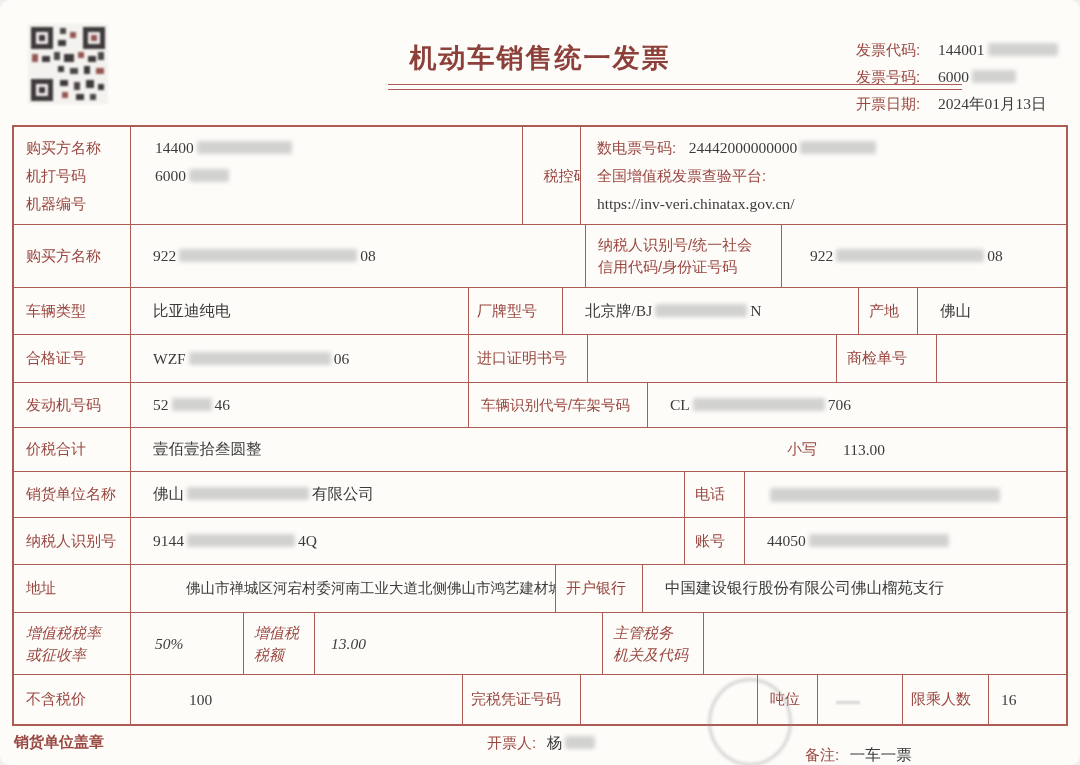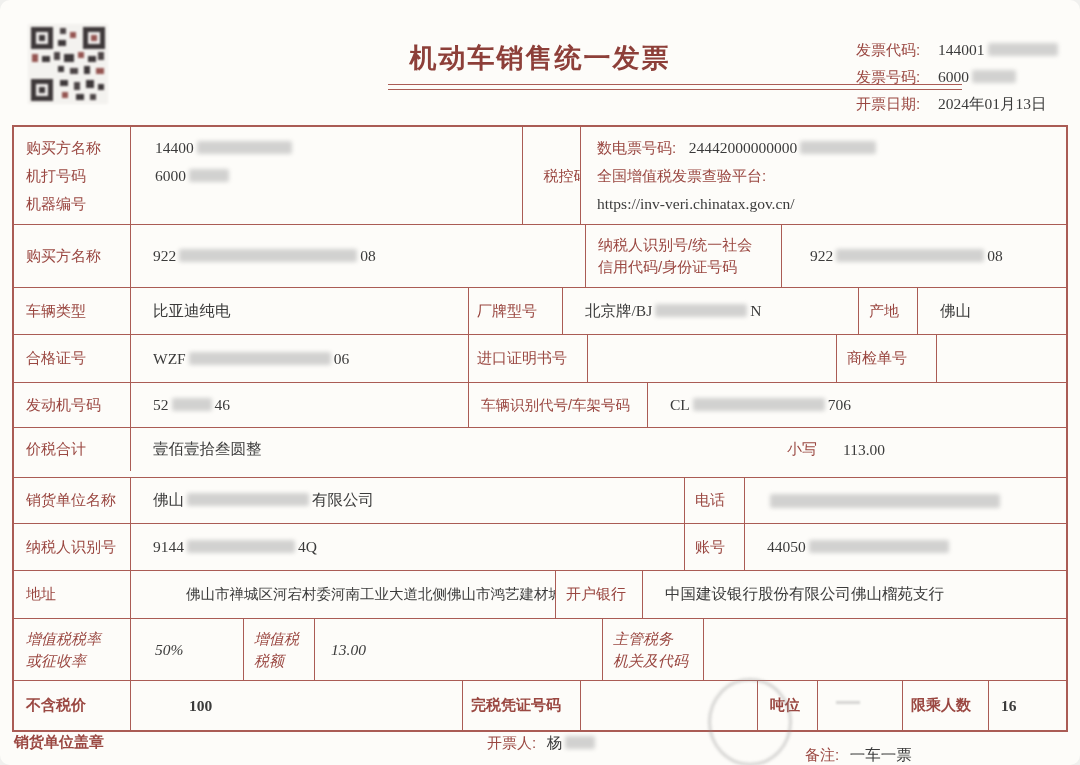--- a/index.html
+++ b/index.html
@@ -59,22 +59,22 @@
   .cell:first-child{border-left:none;}
   .w116{width:116px;flex:none;}
   .grow{flex:1;}
   .col{flex-direction:column;align-items:flex-start;justify-content:center;}
   .col .line{line-height:28px;}
   .vert{justify-content:center;padding:0;}
   .vert .lbl{width:16px;word-break:break-all;line-height:21px;text-align:center;}
   .pad22{padding-left:22px;}
   
   .r1{height:97px;}  .r2{height:62px;}  .r3{height:46px;}  .r4{height:47px;}
-  .r5{height:44px;}  .r6{height:43px;}  .r7{height:45px;margin-top:6px;}  .r8{height:46px;}
-  .r9{height:47px;}  .r10{height:61px;font-style:italic;} .r11{height:49px;font-weight:bold;}
+  .r5{height:44px;}  .r6{height:43px;}  .r7{height:45px;}  .r8{height:46px;}
+  .r9{height:47px;}  .r10{height:61px;font-style:italic;} .r11{height:49px;}
   .r6 .amount-cell{position:relative;}
   .r6 .small-group{position:absolute;left:656px;display:flex;gap:26px;align-items:center;}
   
   .footer{position:absolute;left:0;top:725px;width:1080px;height:40px;}
   .f-stamp{position:absolute;left:14px;top:8px;font-weight:700;text-align:center;}
   .f-issuer{position:absolute;left:487px;top:8px;}
   .f-remark{position:absolute;left:805px;top:20px;}
   .f-issuer .val,.f-remark .val{margin-left:6px;}
   
   .stamp-circle{

